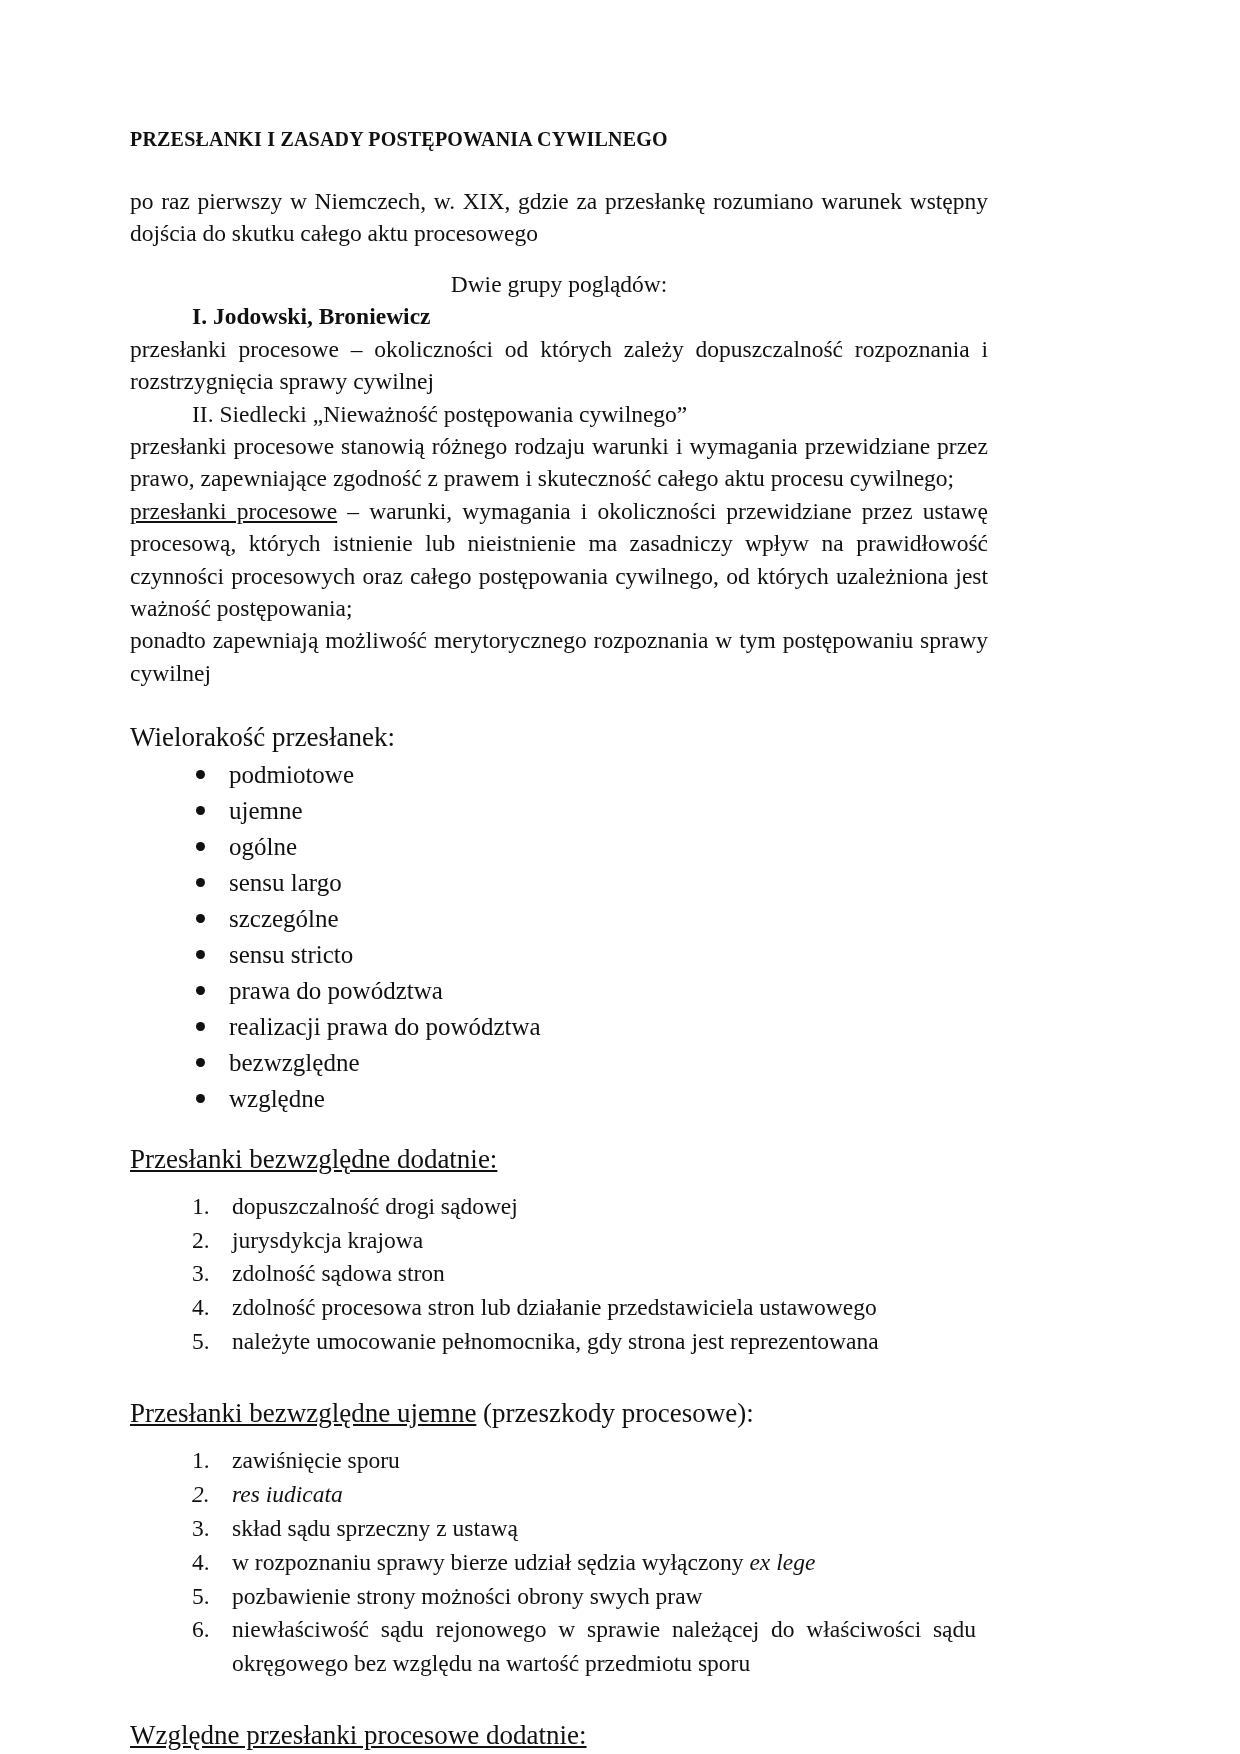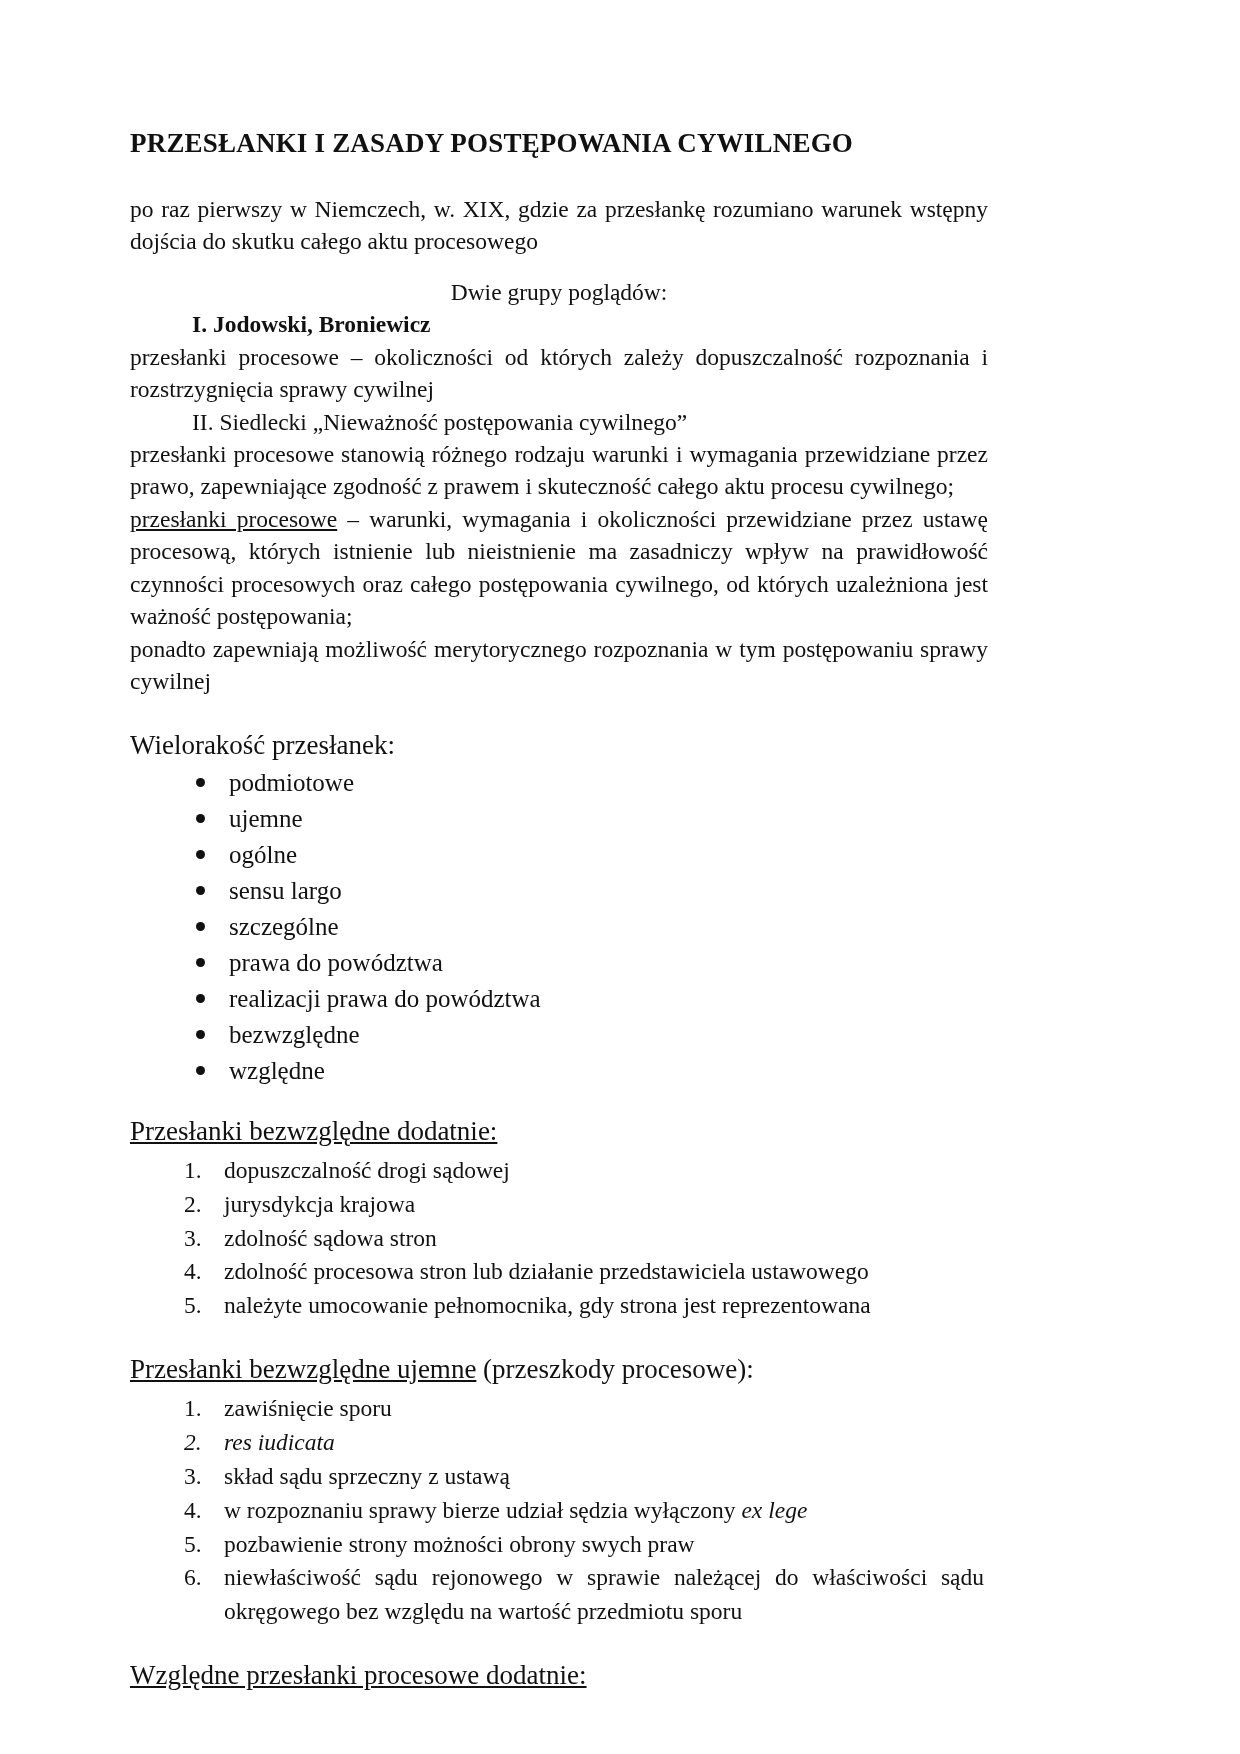--- a/index.html
+++ b/index.html
@@ -17,21 +17,21 @@
   }
   .content {
     position: absolute;
     left: 130px;
     top: 128px;
     width: 858px;
   }
   .doc-title {
     font-family: "Liberation Serif", "DejaVu Serif", serif;
     font-weight: bold;
-    font-size: 27px;
+    font-size: 20px;
     letter-spacing: 0.2px;
     color: #111111;
     margin: 0 0 34px 0;
     line-height: 1.15;
   }
   .para {
     font-family: "Liberation Serif", "DejaVu Serif", serif;
     font-size: 23.5px;
     line-height: 1.38;
     color: #111111;
@@ -94,21 +94,21 @@
     position: absolute;
     left: 4px;
     top: 13px;
     width: 9px;
     height: 9px;
     background: #111111;
     border-radius: 50%;
   }
   ol.numbered {
     list-style: none;
-    margin: 4px;
+    margin: 12px;
     padding: 0 0 0 42px;
     counter-reset: numitem;
   }
   ol.numbered li {
     font-family: "Liberation Serif", "DejaVu Serif", serif;
     font-size: 23.5px;
     line-height: 1.44;
     color: #111111;
     position: relative;
     padding-left: 48px;
@@ -157,20 +157,21 @@
     <div class="gap-lg"></div>
 
     <p class="heading-ul">Wielorakość przesłanek:</p>
 
     <ul class="bullets">
       <li>podmiotowe</li>
       <li>ujemne</li>
       <li>ogólne</li>
       <li>sensu largo</li>
       <li>szczególne</li>
+      <li>sensu stricto</li>
       <li>prawa do powództwa</li>
       <li>realizacji prawa do powództwa</li>
       <li>bezwzględne</li>
       <li>względne</li>
     </ul>
 
     <div class="gap-md"></div>
 
     <p class="heading-ul"><span class="u">Przesłanki bezwzględne dodatnie:</span></p>
 

